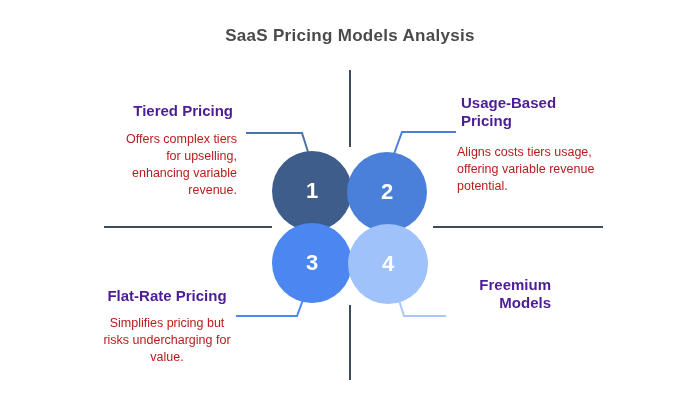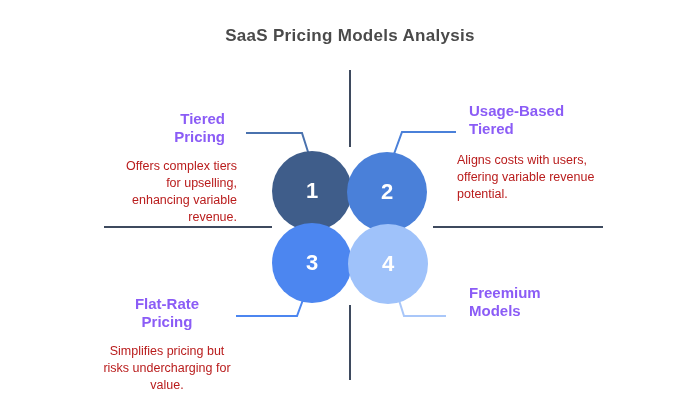--- a/index.html
+++ b/index.html
@@ -34,40 +34,40 @@
     color: #ffffff;
     font-size: 22px;
     font-weight: bold;
   }
   .circle.c1 { left: 272px; top: 151px; z-index: 2; }
   .circle.c2 { left: 347px; top: 152px; z-index: 3; }
   .circle.c3 { left: 272px; top: 223px; z-index: 4; }
   .circle.c4 { left: 348px; top: 224px; z-index: 5; }
   .qblock { position: absolute; z-index: 6; }
   .qblock h3 {
-    margin: 12px;
+    margin: 4px;
     font-size: 15px;
     font-weight: bold;
-    color: #8b5cf6;
+    color: #4c1d95;
     line-height: 1.2;
   }
   .qblock p {
     margin: 0;
     font-size: 12.5px;
     color: #b91c1c;
     line-height: 17px;
   }
   .q1 { top: 98px;  right: 463px; width: 120px; text-align: right; }
   .q1 p { margin-top: 11px; }
   .q2 { top: 90px;  left: 457px;  width: 170px; text-align: left; }
   .q2 h3 { width: 112px; }
   .q2 p { margin-top: 14px; width: 155px; }
   .q3 { top: 283px; right: 463px; width: 140px; text-align: center; }
   .q3 p { margin-top: 10px; }
-  .q4 { top: 272px; left: 457px;  width: 150px; text-align: left; }
+  .q4 { top: 272px; left: 457px;  width: 150px; text-align: right; }
   .q4 h3 { width: 90px; }
   .q4 p { margin-top: 14px; width: 145px; }
 </style>
 </head>
 <body>
 
 <div id="canvas">
 
   <div class="title">SaaS Pricing Models Analysis</div>
 
@@ -95,22 +95,22 @@
   <div class="circle c4" style="background-color: rgb(159, 194, 250);">
     <span>4</span>
   </div>
 
   <div class="qblock q1">
     <h3>Tiered Pricing</h3>
     <p>Offers complex tiers for upselling, enhancing variable revenue.</p>
   </div>
 
   <div class="qblock q2">
-    <h3>Usage-Based Tiered</h3>
-    <p>Aligns costs with users, offering variable revenue potential.</p>
+    <h3>Usage-Based Pricing</h3>
+    <p>Aligns costs tiers usage, offering variable revenue potential.</p>
   </div>
 
   <div class="qblock q3">
     <h3>Flat-Rate Pricing</h3>
     <p>Simplifies pricing but risks undercharging for value.</p>
   </div>
 
   <div class="qblock q4">
     <h3>Freemium Models</h3>
   </div>

